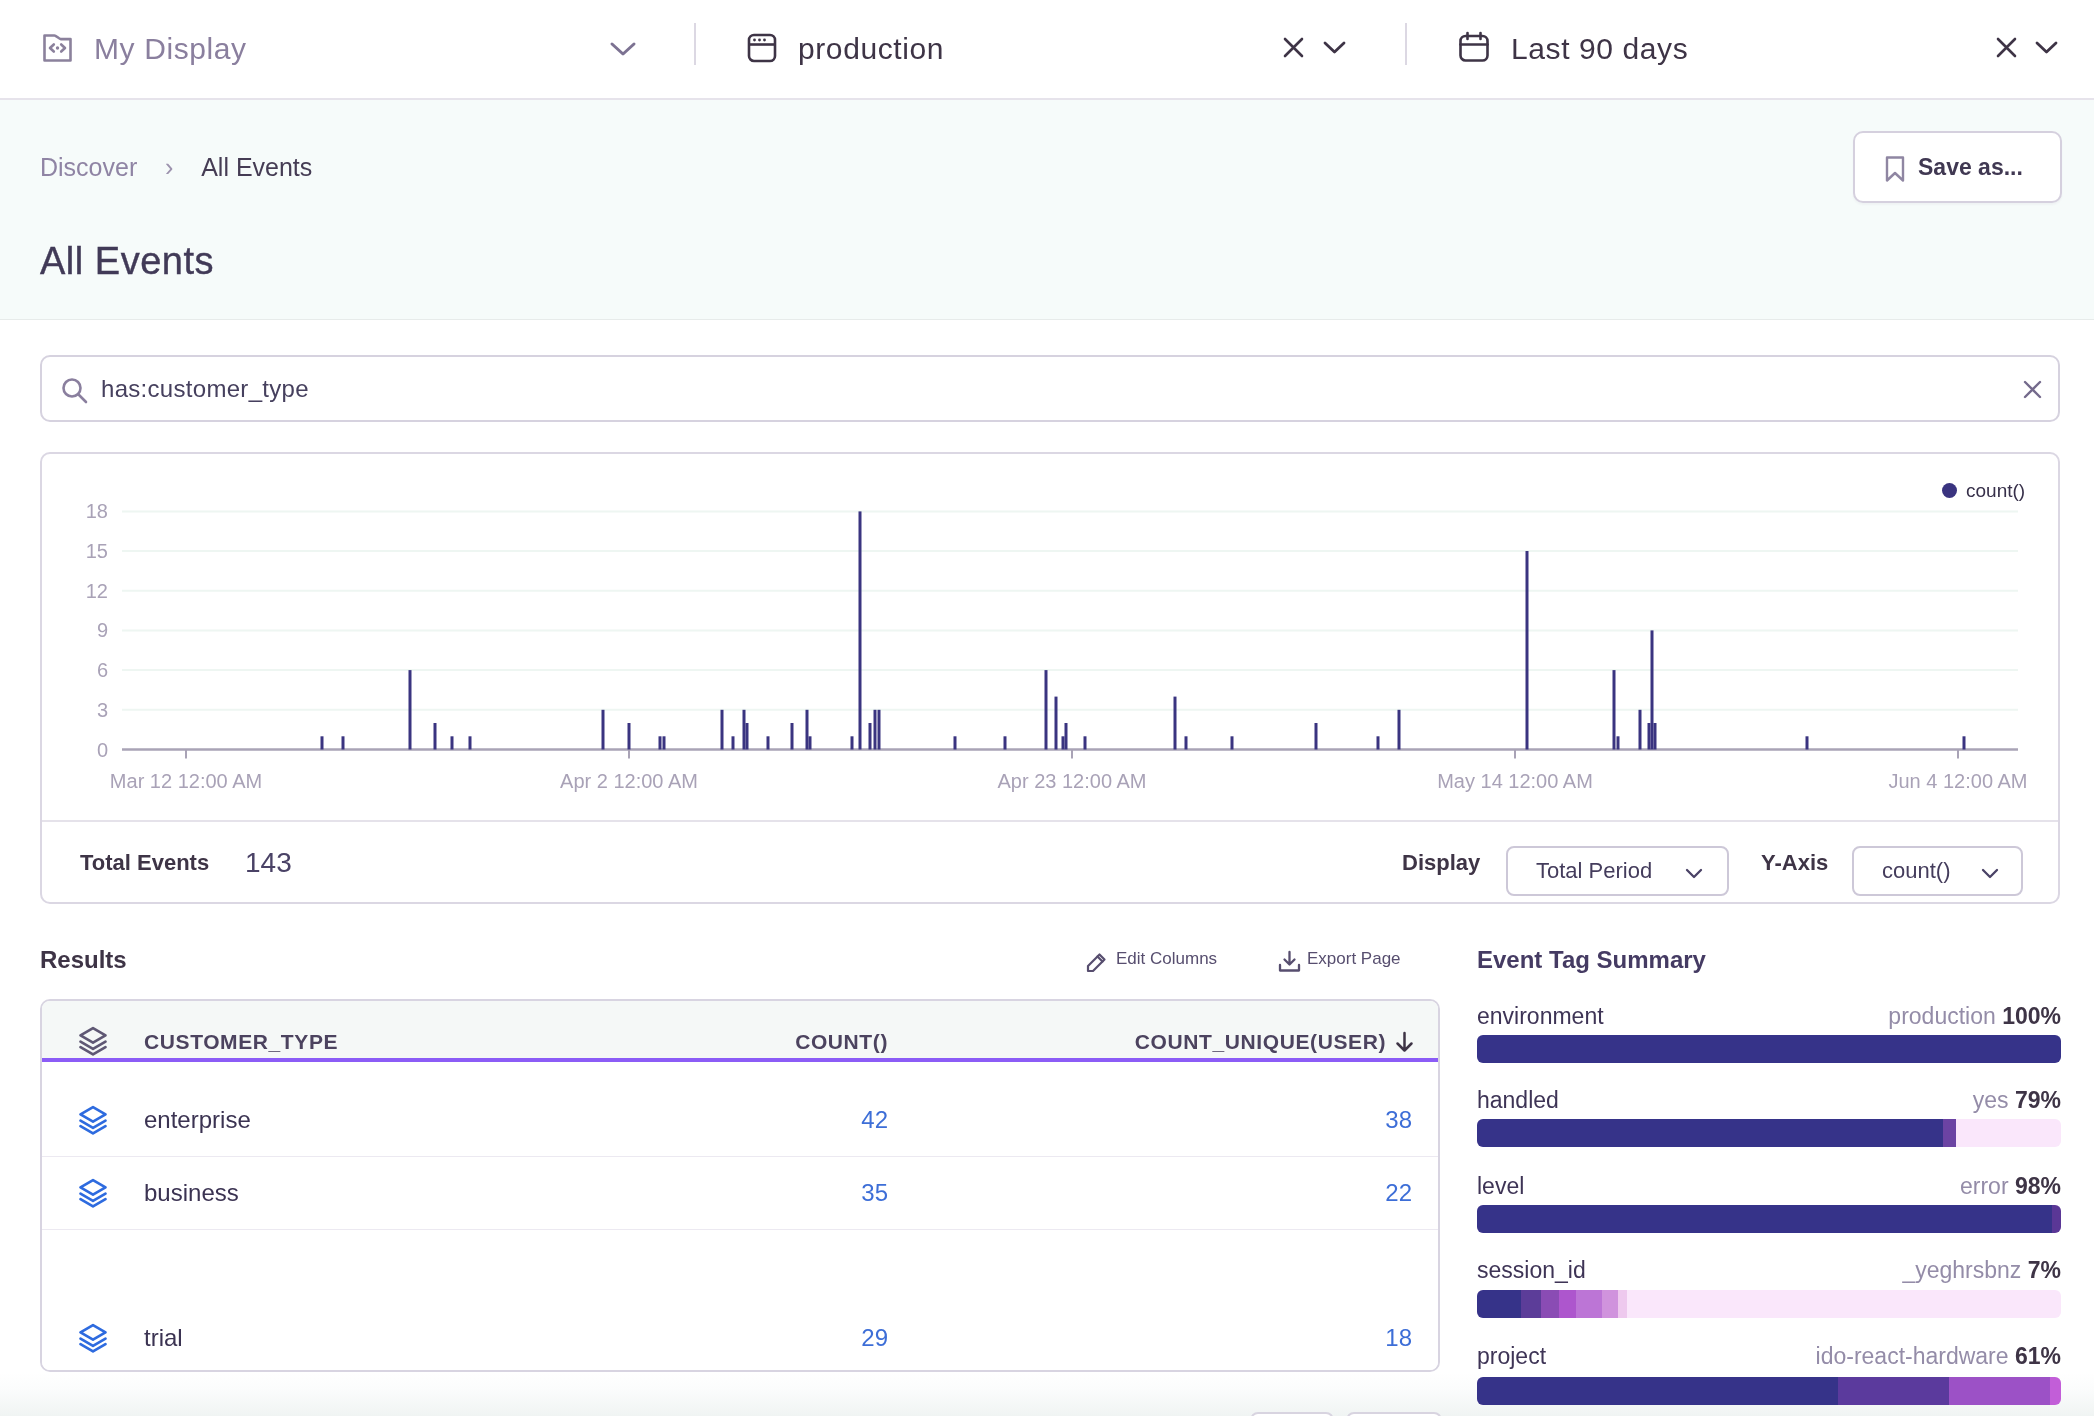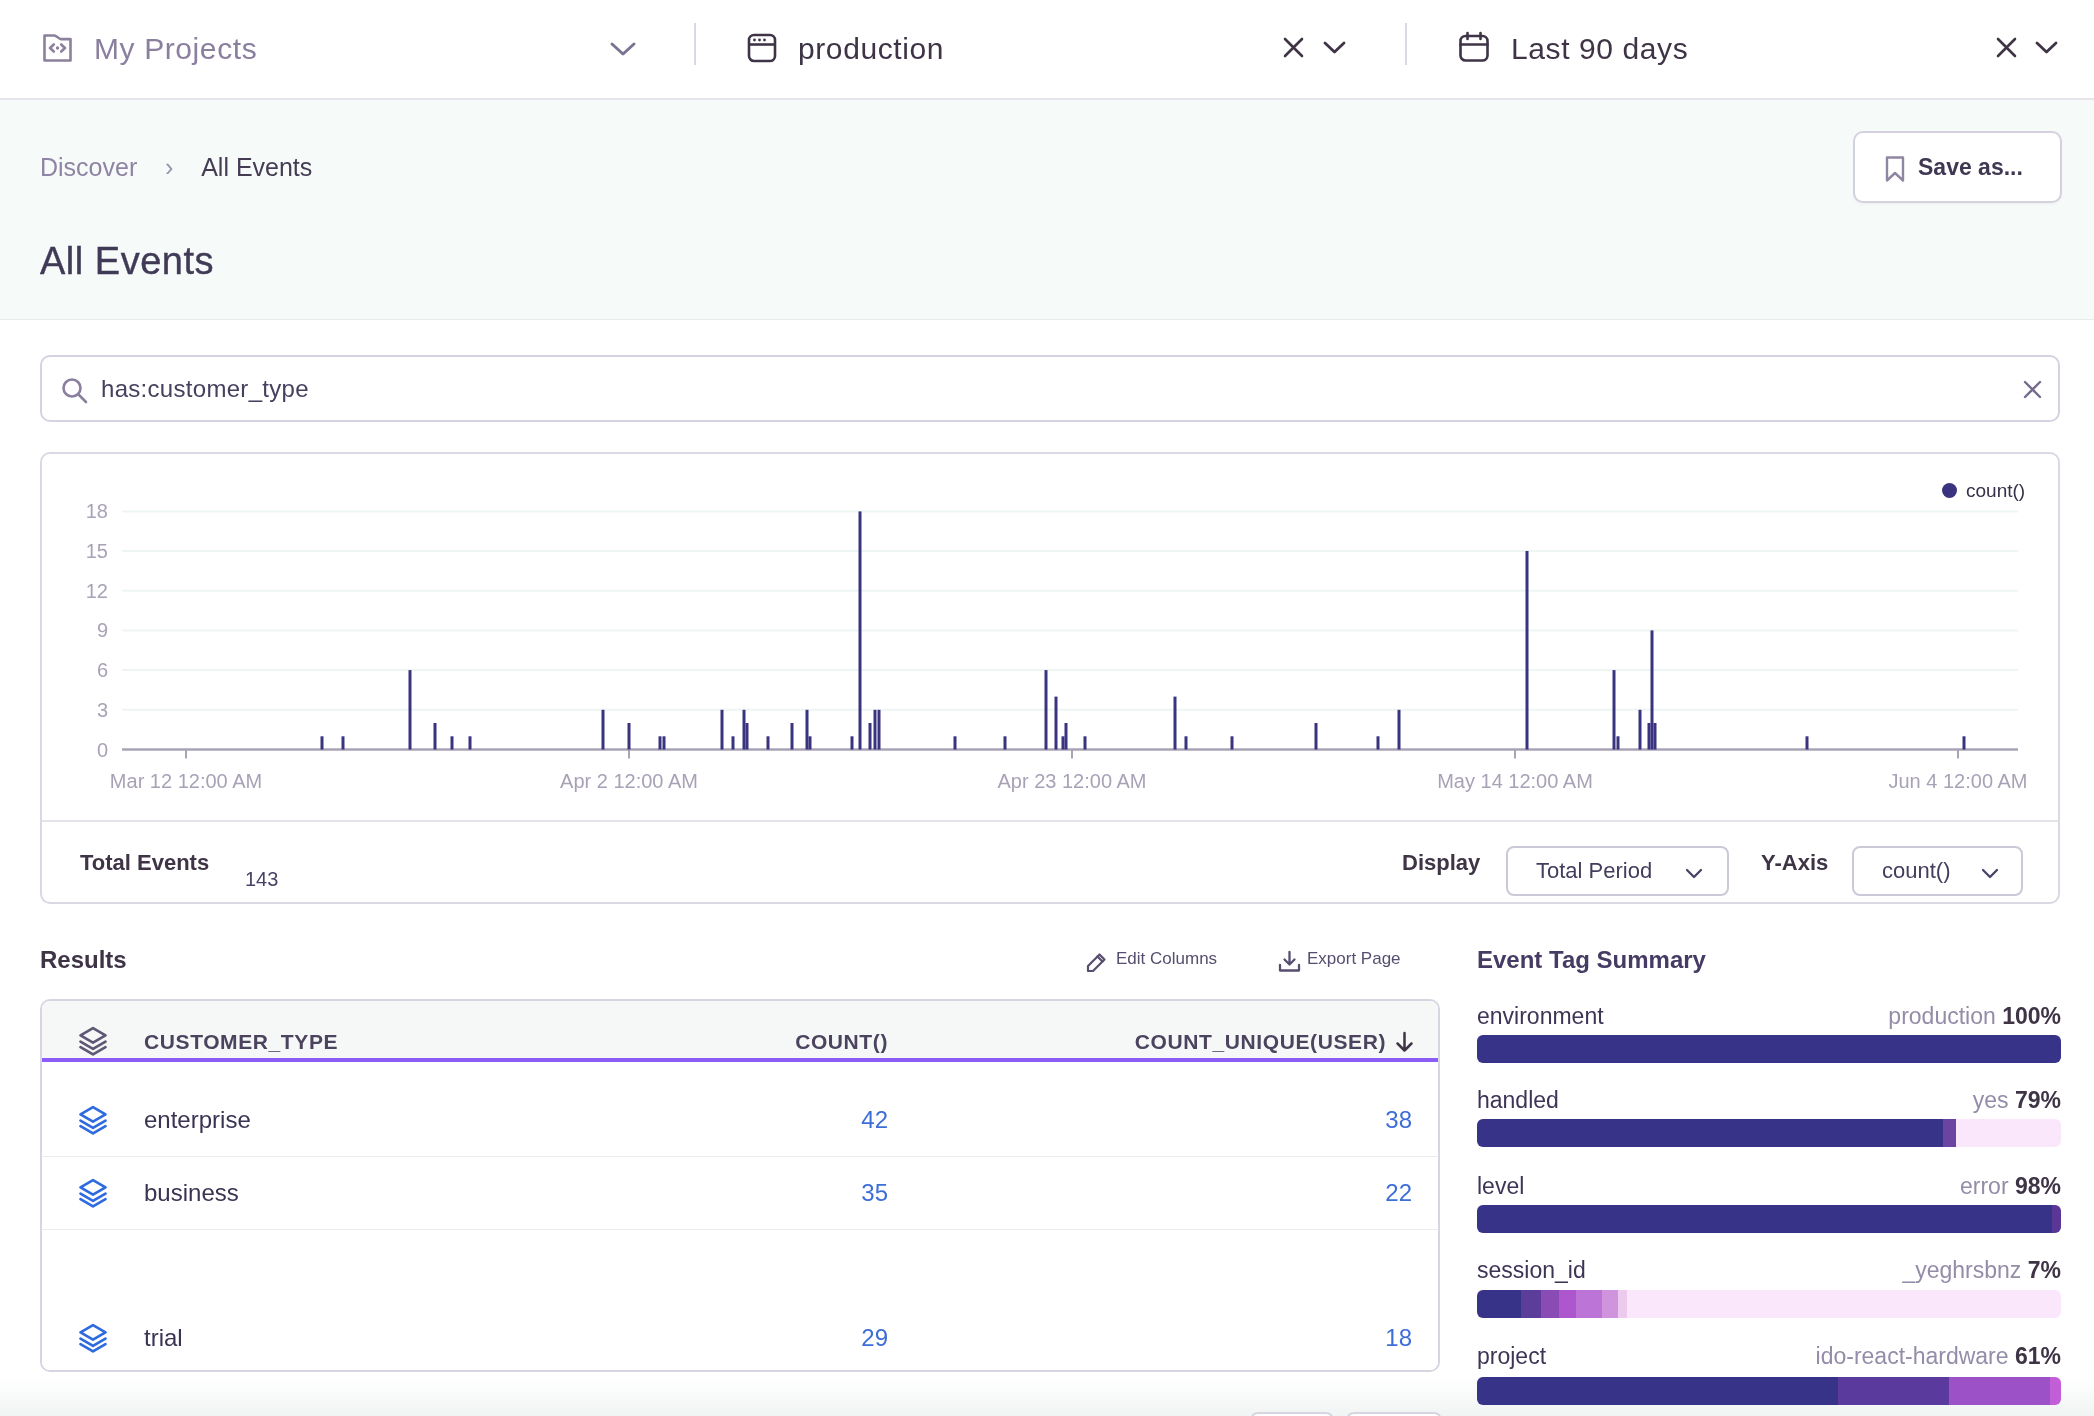--- a/index.html
+++ b/index.html
@@ -22,21 +22,21 @@
 
 #search{position:absolute;left:40px;top:355px;width:2020px;height:67px;background:#fff;border:2px solid #d6d2df;border-radius:10px;}
 #search .q{position:absolute;left:59px;top:0;height:63px;line-height:63px;font-size:24px;color:#46405e;letter-spacing:.3px;}
 
 #panel{position:absolute;left:40px;top:452px;width:2020px;height:452px;background:#fff;border:2px solid #dbd7e3;border-radius:10px;}
 #legend{position:absolute;left:1900px;top:26px;font-size:19px;color:#37304a;}
 #legend i{display:inline-block;width:15px;height:15px;border-radius:50%;background:#3a3480;margin-right:9px;position:relative;top:1px;}
 #chartsvg{position:absolute;left:0;top:0;}
 #pfoot{position:absolute;left:0;top:366px;width:2016px;height:84px;border-top:2px solid #e5e2ea;}
 .pf-lab{position:absolute;top:0;height:60px;line-height:82px;font-size:22px;font-weight:700;color:#3e3446;}
-.pf-val{position:absolute;top:16px;height:82px;line-height:82px;font-size:20px;color:#4a4266;}
+.pf-val{position:absolute;top:0;height:82px;line-height:82px;font-size:28px;color:#4a4266;}
 .dd{position:absolute;top:24px;height:50px;border:2px solid #cdc8d8;border-radius:8px;background:#fff;}
 .dd span{position:absolute;left:28px;top:0;height:46px;line-height:46px;font-size:22px;color:#443c5c;}
 
 #results-h{position:absolute;left:40px;top:946px;font-size:24px;font-weight:700;color:#3e3446;}
 .toolbtn{position:absolute;top:949px;font-size:17px;color:#574e6f;}
 
 #table{position:absolute;left:40px;top:999px;width:1400px;height:373px;border:2px solid #d8d4e1;border-radius:10px;background:#fff;overflow:hidden;}
 #thead{position:absolute;left:0;top:0;width:1396px;height:61px;background:#f5f8f7;border-bottom:4px solid #8b5cf6;}
 .th{position:absolute;top:0;height:81px;line-height:81px;font-size:21px;font-weight:700;color:#4c435f;letter-spacing:.6px;}
 .row{position:absolute;left:0;width:1396px;height:73px;background:#fff;border-bottom:1px solid #ece9f1;}
@@ -54,21 +54,21 @@
 </style></head>
 <body>
 <div id="botband"></div>
 
 <div id="topbar">
  <svg class="abs" style="left:41px;top:31px" width="33" height="33" viewBox="0 0 33 33" fill="none" stroke="#8b819c" stroke-width="2.6" stroke-linejoin="round" stroke-linecap="round">
   <path d="M3.5 29.5 V4.5 h10 c1.5 0 4.8 3.6 6.3 3.6 h9.7 v21.4 Z"></path>
   <path d="M12.8 13.5 L9 17 l3.8 3.5 M20.2 13.5 L24 17 l-3.8 3.5"></path>
   <circle cx="16.5" cy="17" r="1.7" fill="#8b819c" stroke="none"></circle>
  </svg>
- <span class="tb-txt muted" style="left:94px">My Projects</span>
+ <span class="tb-txt muted" style="left:94px">My Display</span>
  <svg class="abs" style="left:608px;top:40px" width="30" height="18" viewBox="0 0 30 18" fill="none" stroke="#7c7292" stroke-width="3" stroke-linecap="round" stroke-linejoin="round">
       <path d="M4 4 l11 10 11-10"></path>
     </svg>
  <div class="sep" style="left:694px"></div>
  <svg class="abs" style="left:747px;top:32px" width="30" height="32" viewBox="0 0 30 32" fill="none" stroke="#3e3446" stroke-width="2.6">
   <rect x="2" y="3" width="26" height="26" rx="5"></rect>
   <line x1="2" y1="12.5" x2="28" y2="12.5"></line>
   <circle cx="7.5" cy="8" r="1.4" fill="#3e3446" stroke="none"></circle>
   <circle cx="12.5" cy="8" r="1.4" fill="#3e3446" stroke="none"></circle>
   <circle cx="17.5" cy="8" r="1.4" fill="#3e3446" stroke="none"></circle>

